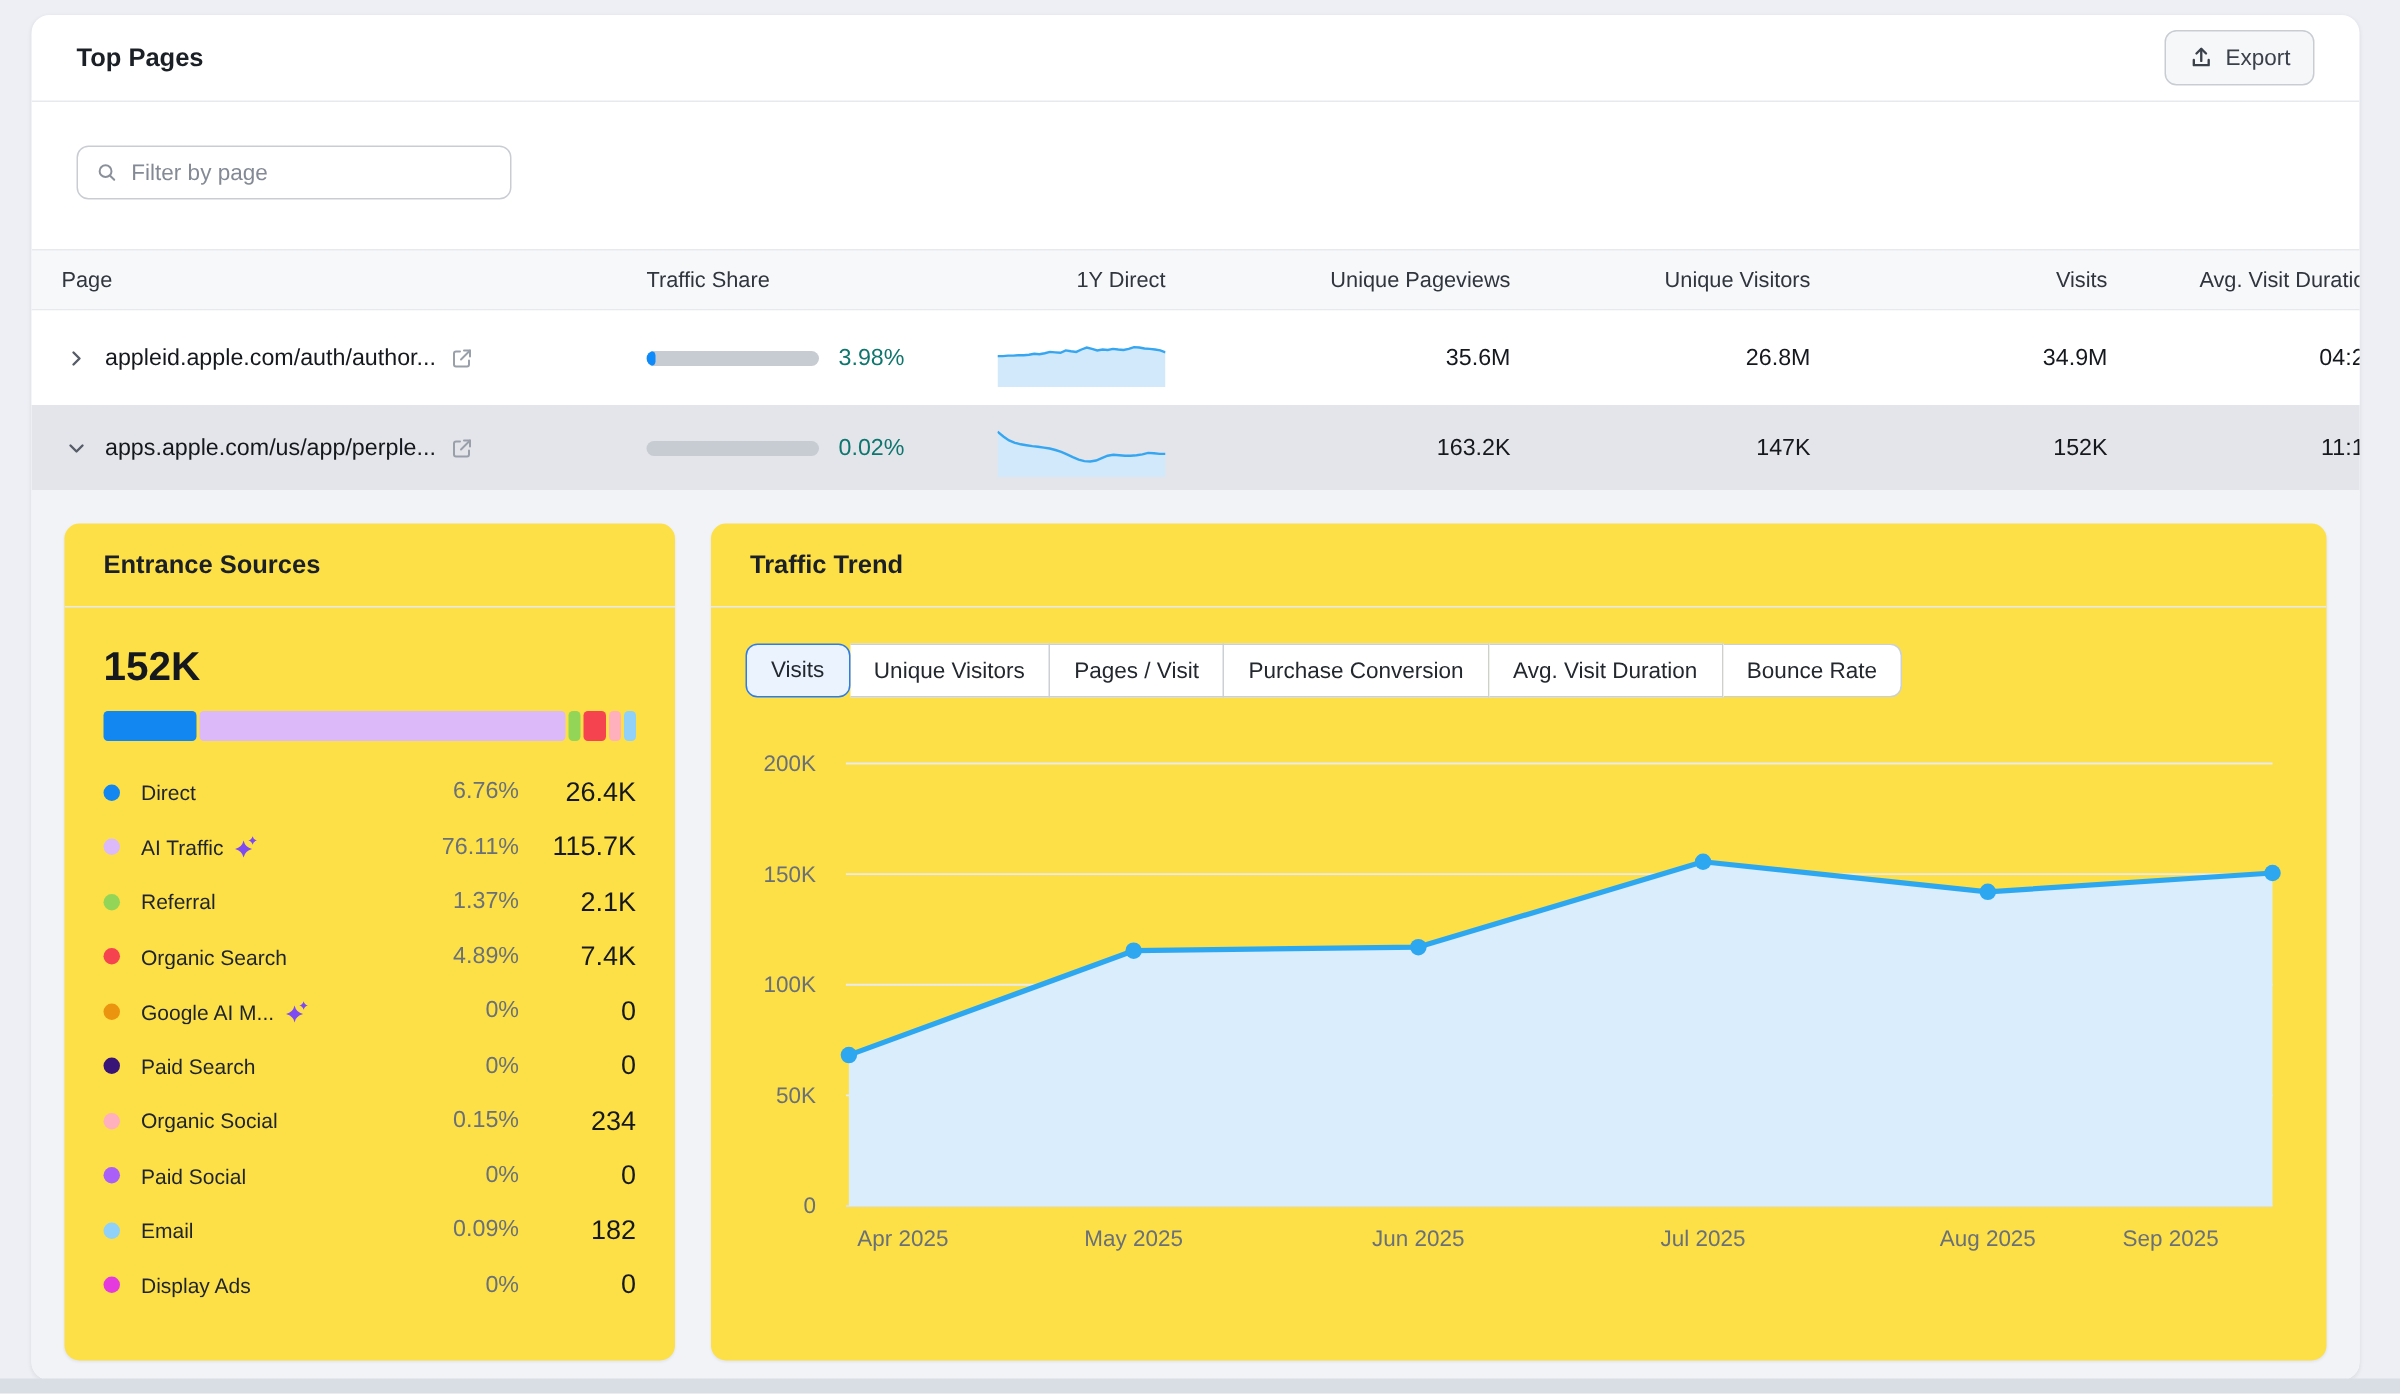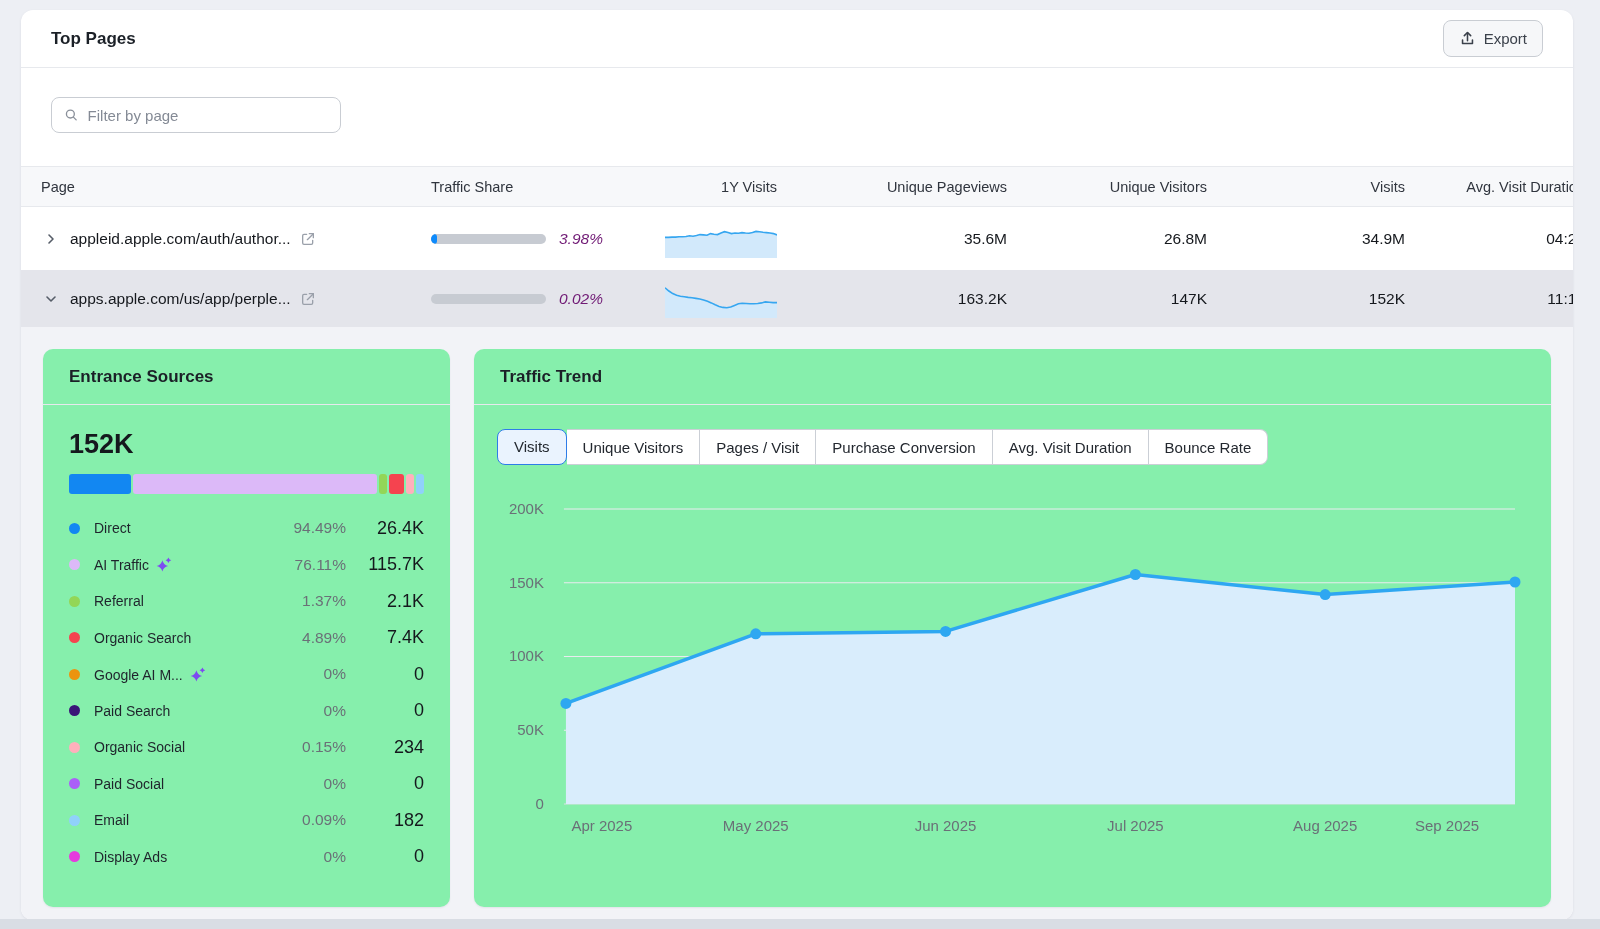--- a/index.html
+++ b/index.html
@@ -33,25 +33,25 @@
   .c-page { width:400px; padding-left:20px; display:flex; align-items:center; gap:9px; }
   .c-share { width:210px; display:flex; align-items:center; gap:13px; padding-left:10px; }
   .c-trend { width:160px; display:flex; justify-content:flex-end; padding-right:14px; }
   .c-n1 { width:216px; } .c-n2 { width:200px; } .c-n3 { width:198px; } .c-n4 { width:180px; }
   .num { text-align:right; }
   .th-share { padding-right:0; display:block; }
   .page-link { color:#15181D; white-space:nowrap; overflow:hidden; }
   .chev { width:20px; height:20px; flex:0 0 20px; display:flex; align-items:center; justify-content:center; cursor:pointer; }
   .bar-track { width:115px; height:10px; border-radius:5px; background:#C7CBD2; overflow:hidden; position:relative; }
   .bar-fill { position:absolute; left:0; top:0; bottom:0; background:#0E8AFB; border-radius:5px; }
-  .share-pct { color:#701a75;font-style:italic; }
+  .share-pct { color:#0f766e; }
   .spark { width:112px; height:38px; display:block; }
 
   .expanded { background:#F2F3F7; flex:1; padding:22px 22px 0; display:flex; gap:24px; align-items:flex-start; }
-  .sub-card { background:#86efac; border-radius:10px; box-shadow:0 1px 2px rgba(20,30,50,.07); height:558px; overflow:hidden; }
+  .sub-card { background:#fde047; border-radius:10px; box-shadow:0 1px 2px rgba(20,30,50,.07); height:558px; overflow:hidden; }
   .sub-head { height:56px; display:flex; align-items:center; padding:0 26px; border-bottom:1px solid #E7E9ED;
     font-size:17px; font-weight:700; color:#1B2027; }
 
   .entrance { width:407px; flex:0 0 407px; }
   .entrance-body { padding:22px 26px; }
   .total { font-size:27px; font-weight:700; color:#15181D; margin:2px 0 14px; }
   .stack-bar { height:20px; display:flex; gap:2px; margin-bottom:16px; }
   .stack-bar .seg { border-radius:3px; height:100%; }
   .src-list { }
   .src-row { height:36.5px; display:flex; align-items:center; }
@@ -96,21 +96,21 @@
           <path d="m15.5 15.5 4.5 4.5"></path>
       </svg>
       <input type="text" placeholder="Filter by page" style="">
     </div>
   </div>
 
   <div class="tbl">
     <div class="thead" id="thead">
         <div class="c c-page">Page</div>
         <div class="c c-share th-share">Traffic Share</div>
-        <div class="c c-trend num" style="display: block; text-align: right;">1Y Visits</div>
+        <div class="c c-trend num" style="display: block; text-align: right;">1Y Direct</div>
         <div class="c c-n1 num">Unique Pageviews</div>
         <div class="c c-n2 num">Unique Visitors</div>
         <div class="c c-n3 num">Visits</div>
         <div class="c c-n4 num">Avg. Visit Duration</div>
       </div>
     <div id="rows">
         <div class="trow r1">
           <div class="c c-page">
             <div class="chev">
               <svg width="16" height="16" viewBox="0 0 24 24" fill="none" stroke="#565D68" stroke-width="2.4" stroke-linecap="round" stroke-linejoin="round">
@@ -190,21 +190,21 @@
             <div class="seg" style="background: rgb(245, 67, 79); width: 15.159px;"></div>
             <div class="seg" style="background: rgb(255, 176, 188); width: 8px;"></div>
             <div class="seg" style="background: rgb(144, 209, 250); width: 8px;"></div>
           </div>
         <div class="src-list" id="srclist">
             <div class="src-row">
               <span class="dot" style="background: rgb(18, 135, 242);"></span>
               <span class="src-label">
                 <span>Direct</span>
               </span>
-              <span class="src-pct">94.49%</span>
+              <span class="src-pct">6.76%</span>
               <span class="src-val">26.4K</span>
             </div>
             <div class="src-row">
               <span class="dot" style="background: rgb(220, 185, 248);"></span>
               <span class="src-label">
                 <span>AI Traffic</span>
                 <svg class="ic" width="17" height="17" viewBox="0 0 24 24" fill="#7D4BF1">
                   <path d="M9 6 Q10.5 12.5 17 14 Q10.5 15.5 9 22 Q7.5 15.5 1 14 Q7.5 12.5 9 6 Z"></path>
                   <path d="M17.5 2 Q18.3 5.2 21.5 6 Q18.3 6.8 17.5 10 Q16.7 6.8 13.5 6 Q16.7 5.2 17.5 2 Z"></path>
                 </svg>

